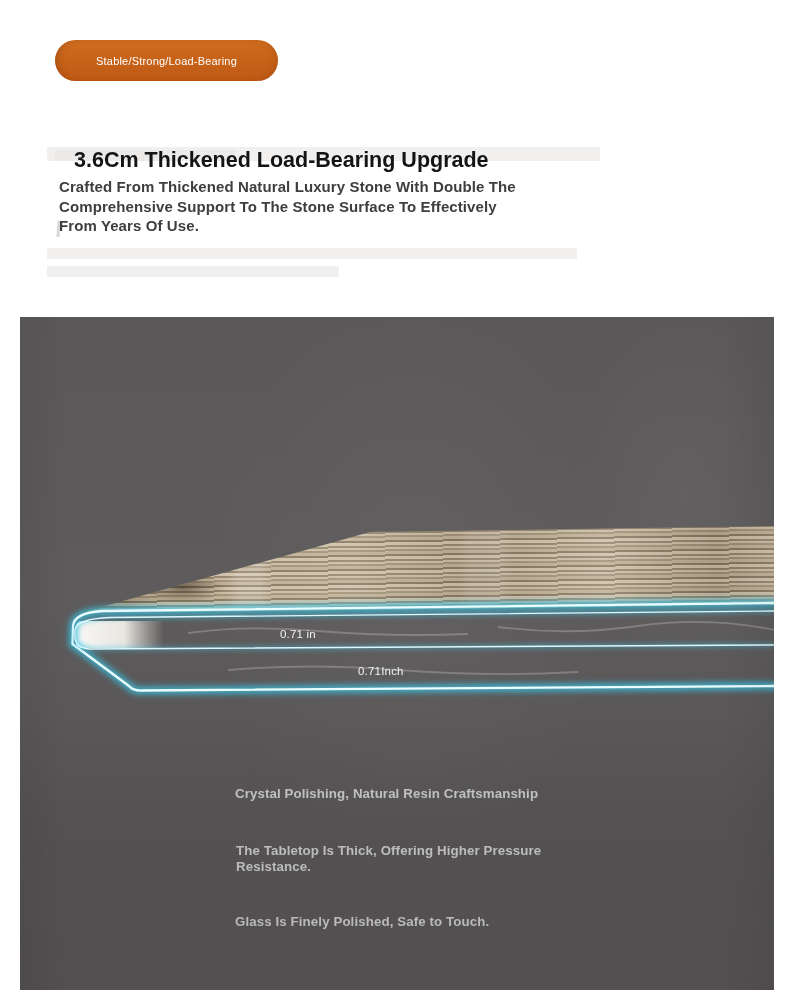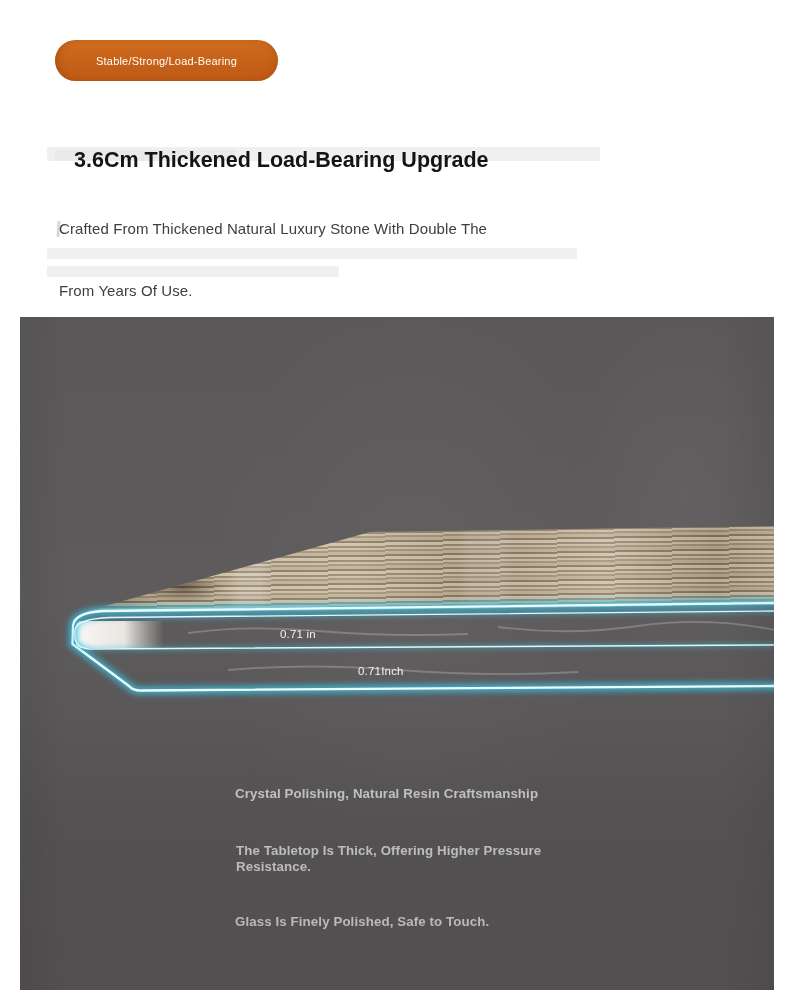--- a/index.html
+++ b/index.html
@@ -18,22 +18,22 @@
   .page-title{position:absolute;left:58px;top:132px;margin:16px;font-size:21.5px;font-weight:700;
               color:#141414;letter-spacing:0;z-index:2;white-space:nowrap;text-align:center;}
 
   .artifact-bar{position:absolute;background:#f1f0ef;z-index:0;}
   .a1{left:47px;top:248px;width:530px;height:11px;}
   .a2{left:47px;top:266px;width:292px;height:11px;}
   .caret-artifact{position:absolute;left:57px;top:221px;width:3px;height:16px;background:#b9b7b5;
                   opacity:.55;transform:rotate(4deg);z-index:0;}
 
   .description{position:absolute;left:59px;top:177px;z-index:1;}
-  .description .pline{font-size:15px;line-height:19.7px;font-weight:400;color:#3e3e3e;
-                      letter-spacing:.1px;white-space:nowrap;margin-top:42px;}
+  .description .pline{font-size:15px;line-height:19.7px;font-weight:700;color:#3e3e3e;
+                      letter-spacing:.1px;white-space:nowrap;}
 
   
   .photo{position:absolute;left:20px;top:317px;width:754px;height:673px;overflow:hidden;
          background:
            radial-gradient(300px 420px at 52% 38%, rgba(255,255,255,.03), rgba(0,0,0,0) 70%),
            radial-gradient(160px 260px at 88% 26%, rgba(255,255,255,.035), rgba(0,0,0,0) 72%),
            linear-gradient(180deg,#5b5859 0%,#5e5b5c 42%,#575455 76%,#5a5657 100%);}
   .photo::after{content:'';position:absolute;inset:0;pointer-events:none;
          background:linear-gradient(90deg,rgba(0,0,0,.05) 0 1.5%,rgba(0,0,0,0) 6% 93%,rgba(0,0,0,.05) 100%),
                     linear-gradient(180deg,rgba(0,0,0,0) 58%,rgba(0,0,0,.05) 82%,rgba(0,0,0,.08) 100%);}
@@ -77,20 +77,21 @@
   <div class="heading-bar"></div>
   <div class="heading-bar2"></div>
   <h1 class="page-title">3.6Cm Thickened Load-Bearing Upgrade</h1>
 
   <div class="artifact-bar a1"></div>
   <div class="artifact-bar a2"></div>
   <span class="caret-artifact"></span>
 
   <div class="description">
     <div class="pline">Crafted From Thickened Natural Luxury Stone With Double The</div>
+    <div class="pline">Comprehensive Support To The Stone Surface To Effectively</div>
     <div class="pline">From Years Of Use.</div>
   </div>
 
   <div class="photo">
 
     <div class="wood-top"></div>
 
     <svg class="cross" viewBox="0 0 706 105" preserveAspectRatio="none" aria-hidden="true">
       <defs>
         <filter id="glow" x="-10%" y="-60%" width="120%" height="220%">

